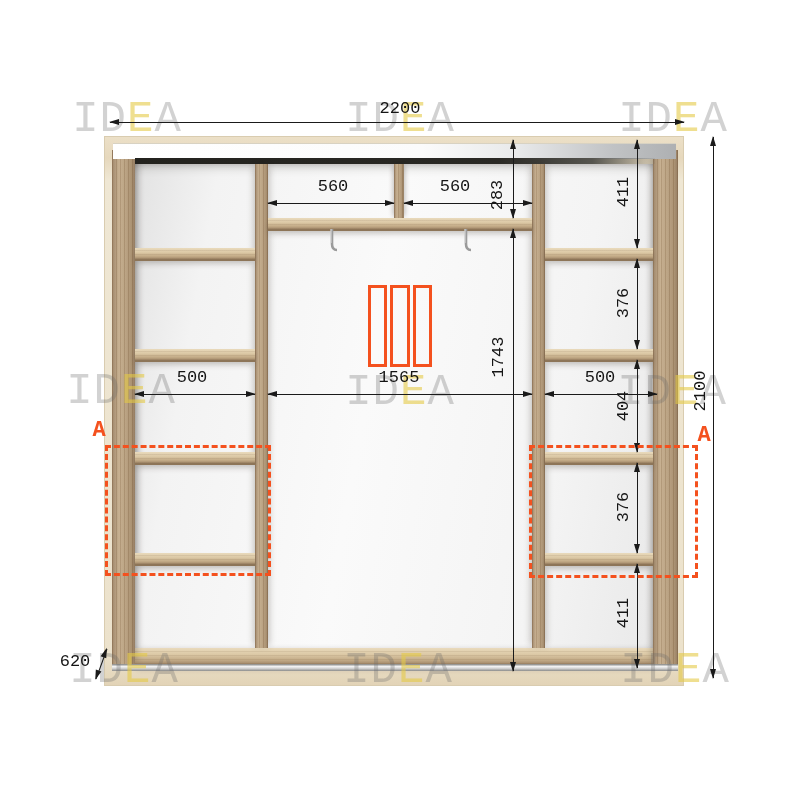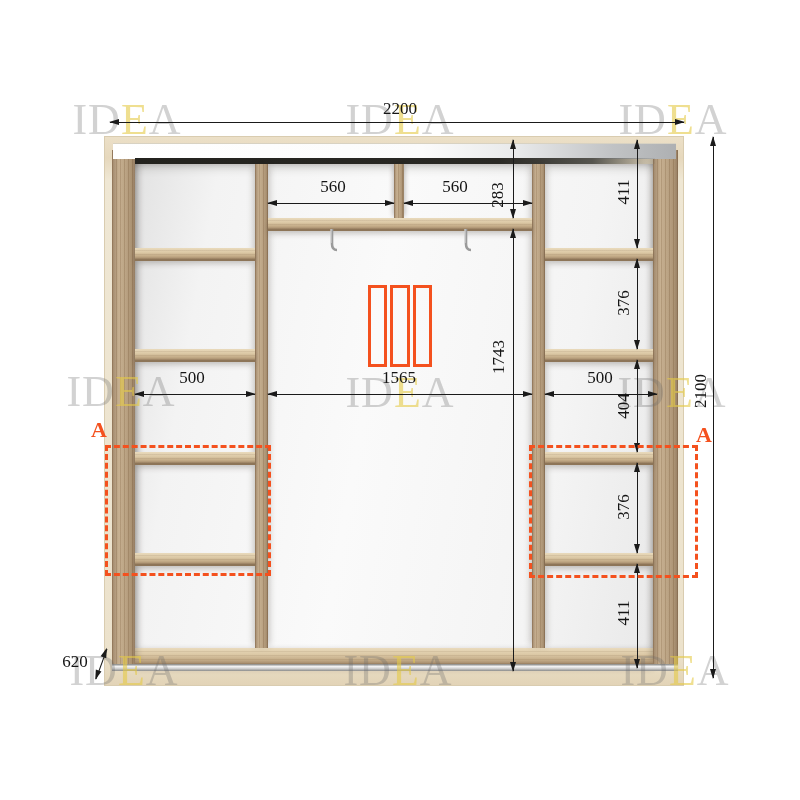--- a/index.html
+++ b/index.html
@@ -1,17 +1,17 @@
 <!DOCTYPE html>
 <html><head>
 <meta charset="utf-8">
 <style>
   html,body{margin:0;padding:0;background:#ffffff;}
   #canvas{position:relative;width:800px;height:800px;background:#ffffff;overflow:hidden;
-          font-family:Liberation Serif, serif;}
+          font-family:Liberation Mono, monospace;}
 
   
   .wm{position:absolute;transform:translate(-50%,-50%);z-index:40;white-space:nowrap;
       font-size:44px;letter-spacing:1px;font-weight:400;pointer-events:none;}
   .wm .g{color:rgba(105,105,105,0.30);}
   .wm .y{color:rgba(228,202,70,0.60);}
 
   
   .abs{position:absolute;}
   .shell{left:104px;top:136px;width:580px;height:550px;z-index:10;

